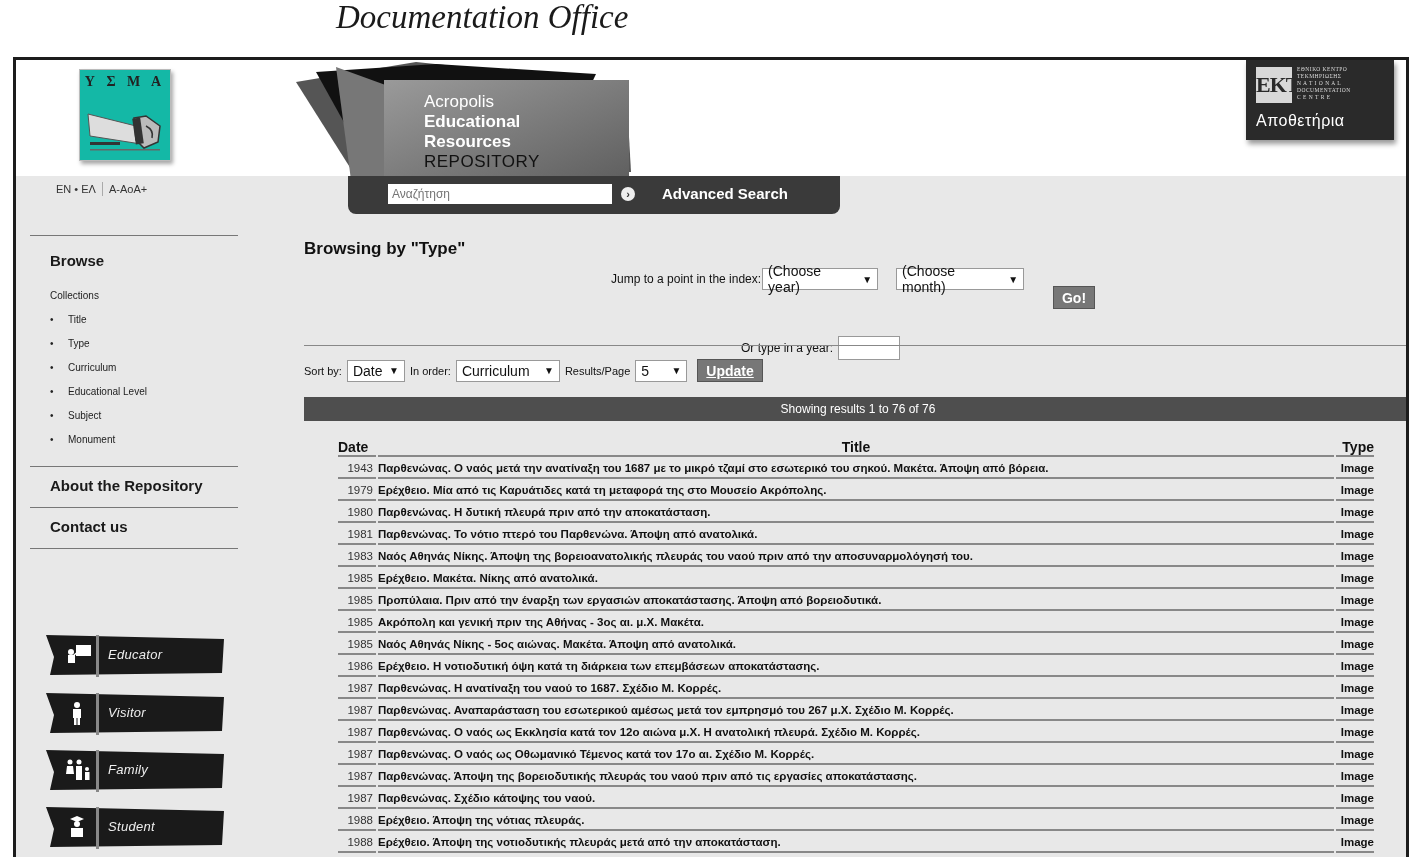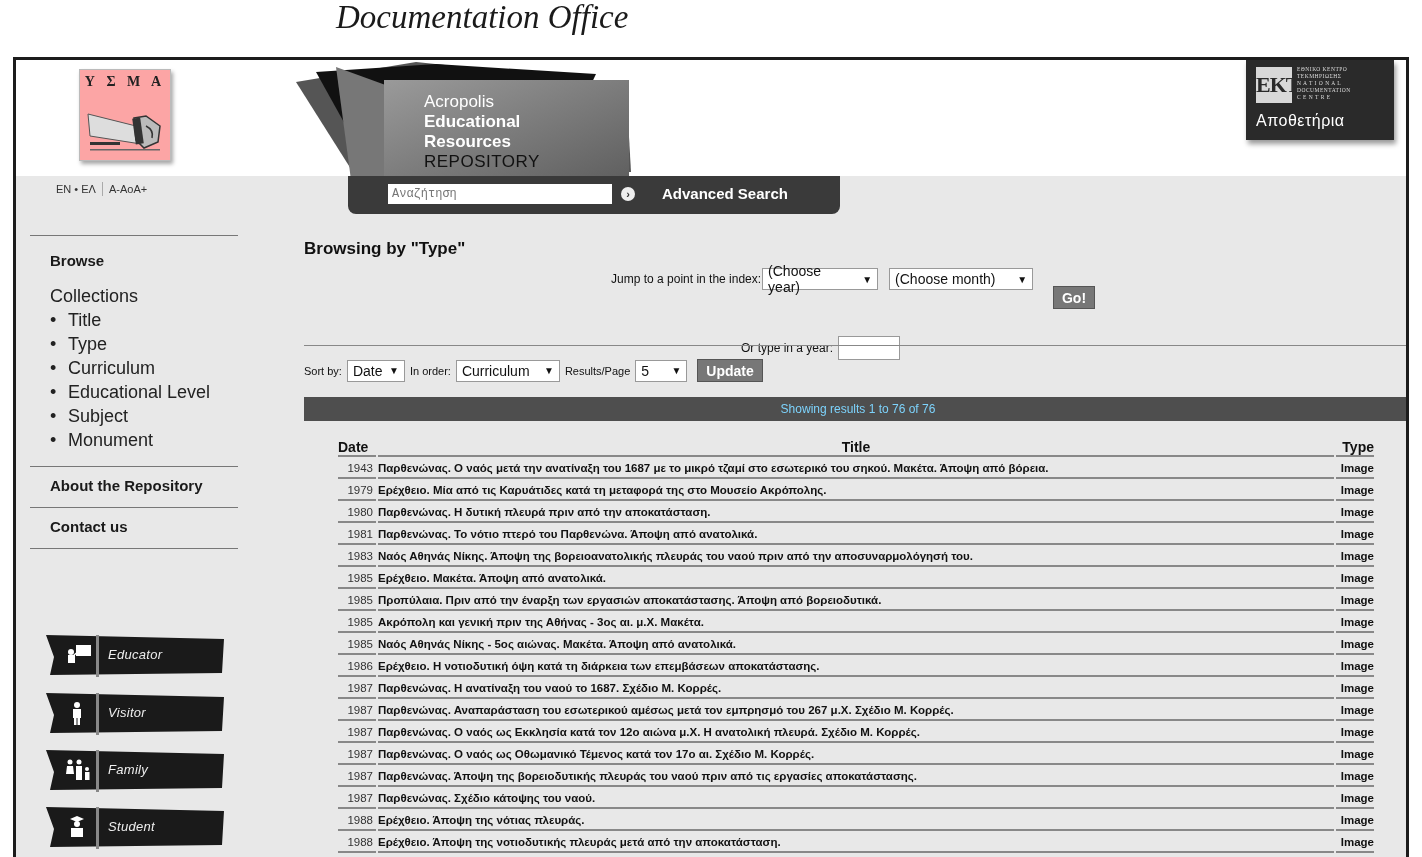--- a/index.html
+++ b/index.html
@@ -16,21 +16,21 @@
     position: absolute; left: 13px; top: 57px; width: 1396px; height: 800px;
     border: 3px solid #1c1c1c; border-bottom: none;
     background: #e8e8e8; overflow: hidden;
   }
 
   
   .header-white { position: absolute; left: 0; top: 0; width: 100%; height: 116px; background: #ffffff; }
 
   .logo-box {
     position: absolute; left: 63px; top: 9px; width: 92px; height: 92px;
-    background: #fca5a5; border: 1px solid #bbb; box-shadow: 2px 3px 4px rgba(0,0,0,0.35);
+    background: #14b8a6; border: 1px solid #bbb; box-shadow: 2px 3px 4px rgba(0,0,0,0.35);
   }
   .logo-letters {
     position: absolute; top: 4px; left: 0; width: 100%; text-align: center;
     font-family: "Liberation Serif", serif; font-weight: bold; font-size: 14px; letter-spacing: 4px; color: #222;
   }
   .logo-art { position: absolute; left: 6px; top: 26px; width: 80px; height: 60px; }
 
   .lang-bar {
     position: absolute; left: 40px; top: 122px; font-size: 11px; color: #333;
     display: flex; align-items: center; gap: 0;
@@ -47,21 +47,21 @@
   .banner-title .l2, .banner-title .l3 { font-weight: bold; }
   .banner-title .l4 { color: #111; font-weight: normal; letter-spacing: 0.5px; }
 
   .search-bar {
     position: absolute; left: 332px; top: 116px; width: 492px; height: 38px;
     background: #3a3a3a; border-radius: 0 0 8px 8px;
   }
   .search-input {
     position: absolute; left: 40px; top: 8px; width: 224px; height: 20px;
     border: none; background: #fff; font-size: 12px; color: #666; padding: 0 4px;
-    font-family: Liberation Mono, monospace;
+    font-family: Liberation Sans, sans-serif;
   }
   .search-go {
     position: absolute; left: 273px; top: 11px; width: 14px; height: 14px; border-radius: 50%;
     background: #eee; color: #333; font-size: 11px; font-weight: bold; text-align: center; line-height: 14px; cursor: pointer;
   }
   .adv-search {
     position: absolute; left: 314px; top: 9px; font-size: 15px; font-weight: bold; color: #fff; cursor: pointer;
   }
 
   .ekt {
@@ -79,21 +79,21 @@
   }
   .ekt-name {
     position: absolute; left: 10px; top: 52px; width: 130px; 
     font-size: 16px; color: #fff; letter-spacing: 0.5px;
   }
 
   
   .sidebar { position: absolute; left: 14px; top: 175px; width: 208px; }
   .nav-head { font-size: 15px; font-weight: bold; color: #1a1a1a; padding: 10px 0 0 20px; height: 40px; cursor: pointer; }
   .nav-line { height: 1px; background: #777; margin: 0 0 0 0; }
-  .nav-sub { font-size: 18px; color: #222; padding-left: 20px; line-height: 24px; }
+  .nav-sub { font-size: 10px; color: #222; padding-left: 20px; line-height: 24px; }
   .nav-sub.coll { margin-top: 6px; }
   .nav-sub .bullet { display: inline-block; width: 18px; }
   .nav-item { cursor: pointer; }
 
   .role-btn {
     position: absolute; left: 30px; width: 180px; height: 40px; cursor: pointer;
   }
   .role-btn svg.bg { position: absolute; left: 0; top: 0; }
   .role-label { position: absolute; left: 62px; top: 12px; font-size: 13px; color: #eee; letter-spacing: 0.3px; font-style: italic; }
   .role-icon { position: absolute; left: 20px; top: 9px; }
@@ -113,26 +113,26 @@
     font-weight: bold; font-size: 14px; text-align: center; line-height: 23px; border: 1px solid #555; cursor: pointer;
   }
   .year-row { position: absolute; left: 437px; top: 65px; font-size: 12px; display: flex; align-items: center; gap: 5px; margin-top: 36px; }
   .year-input { width: 62px; height: 24px; background: #fff; border: 1px solid #999; }
 
   .hr { position: absolute; left: 0; top: 110px; width: 1108px; height: 1px; background: #888; }
 
   .sort-row { position: absolute; left: 0; top: 124px; font-size: 11px; display: flex; align-items: center; gap: 5px; }
   .upd-btn {
     height: 23px; padding: 0 8px; background: #777; color: #fff; font-weight: bold; font-size: 14px;
-    line-height: 23px; border: 1px solid #555; margin-left: 5px; cursor: pointer;
+    line-height: 23px; border: 1px solid #555; margin-left: 5px; cursor: pointer; text-decoration: underline;
   }
 
   .results-bar {
     position: absolute; left: 0; top: 162px; width: 1108px; height: 24px; background: #4e4e4e;
-    color: #7dd3fc; font-size: 12px; text-align: center; line-height: 24px;
+    color: #ffffff; font-size: 12px; text-align: center; line-height: 24px;
   }
 
   table.results { position: absolute; left: 32px; top: 200px; width: 1040px; border-collapse: separate; border-spacing: 2px 0; }
   table.results th { font-size: 14px; font-weight: bold; color: #111; padding: 4px 0 0 0; border-bottom: 2px solid #888; height: 22px; }
   table.results th.date { text-align: left; width: 38px; }
   table.results th.title { text-align: center; }
   table.results th.type { text-align: right; width: 38px; }
   table.results td { font-size: 11.5px; height: 22px; border-bottom: 2px solid #888; padding: 2px 0 0 0; }
   table.results td.date { text-align: right; color: #333; padding-right: 3px; }
   table.results td.title { font-weight: bold; color: #111; cursor: pointer; }
@@ -278,21 +278,21 @@
 
   <div class="main">
     <div class="page-title">Browsing by "Type"</div>
 
     <div class="jump-row">
       <span>Jump to a point in the index:</span>
       <span class="sel" style="width:116px">
           <span>(Choose year)</span>
           <span class="arrow">▼</span>
         </span>
-      <span class="sel" style="width:144px;margin-left:10px">
+      <span class="sel" style="width:128px;margin-left:17px">
           <span>(Choose month)</span>
           <span class="arrow">▼</span>
         </span>
     </div>
     <div class="go-btn">Go!</div>
 
     <div class="year-row">
       <span>Or type in a year:</span>
       <input class="year-input" type="text" value="" style="">
     </div>
@@ -349,21 +349,21 @@
             <td class="title">Παρθενώνας. Το νότιο πτερό του Παρθενώνα. Άποψη από ανατολικά.</td>
             <td class="type">Image</td>
           </tr>
           <tr>
             <td class="date">1983</td>
             <td class="title">Ναός Αθηνάς Νίκης. Άποψη της βορειοανατολικής πλευράς του ναού πριν από την αποσυναρμολόγησή του.</td>
             <td class="type">Image</td>
           </tr>
           <tr>
             <td class="date">1985</td>
-            <td class="title">Ερέχθειο. Μακέτα. Άποψη από ανατολικά.</td>
+            <td class="title">Ερέχθειο. Μακέτα. Νίκης από ανατολικά.</td>
             <td class="type">Image</td>
           </tr>
           <tr>
             <td class="date">1985</td>
             <td class="title">Προπύλαια. Πριν από την έναρξη των εργασιών αποκατάστασης. Άποψη από βορειοδυτικά.</td>
             <td class="type">Image</td>
           </tr>
           <tr>
             <td class="date">1985</td>
             <td class="title">Ακρόπολη και γενική πριν της Αθήνας - 3ος αι. μ.Χ. Μακέτα.</td>

